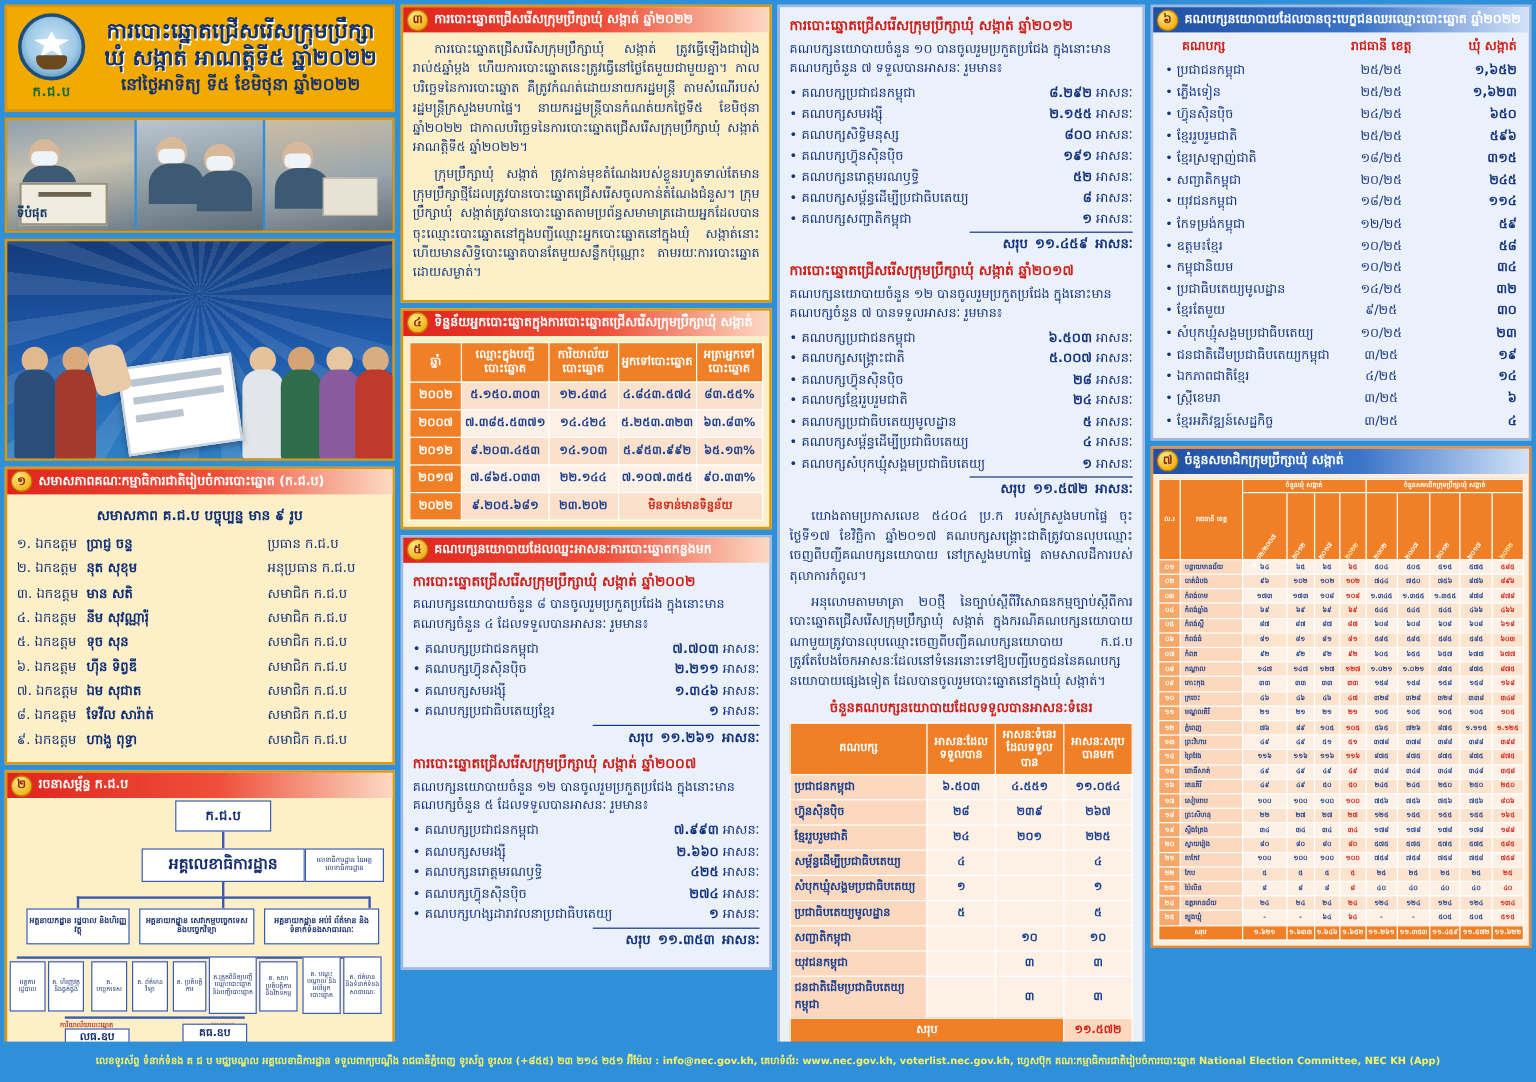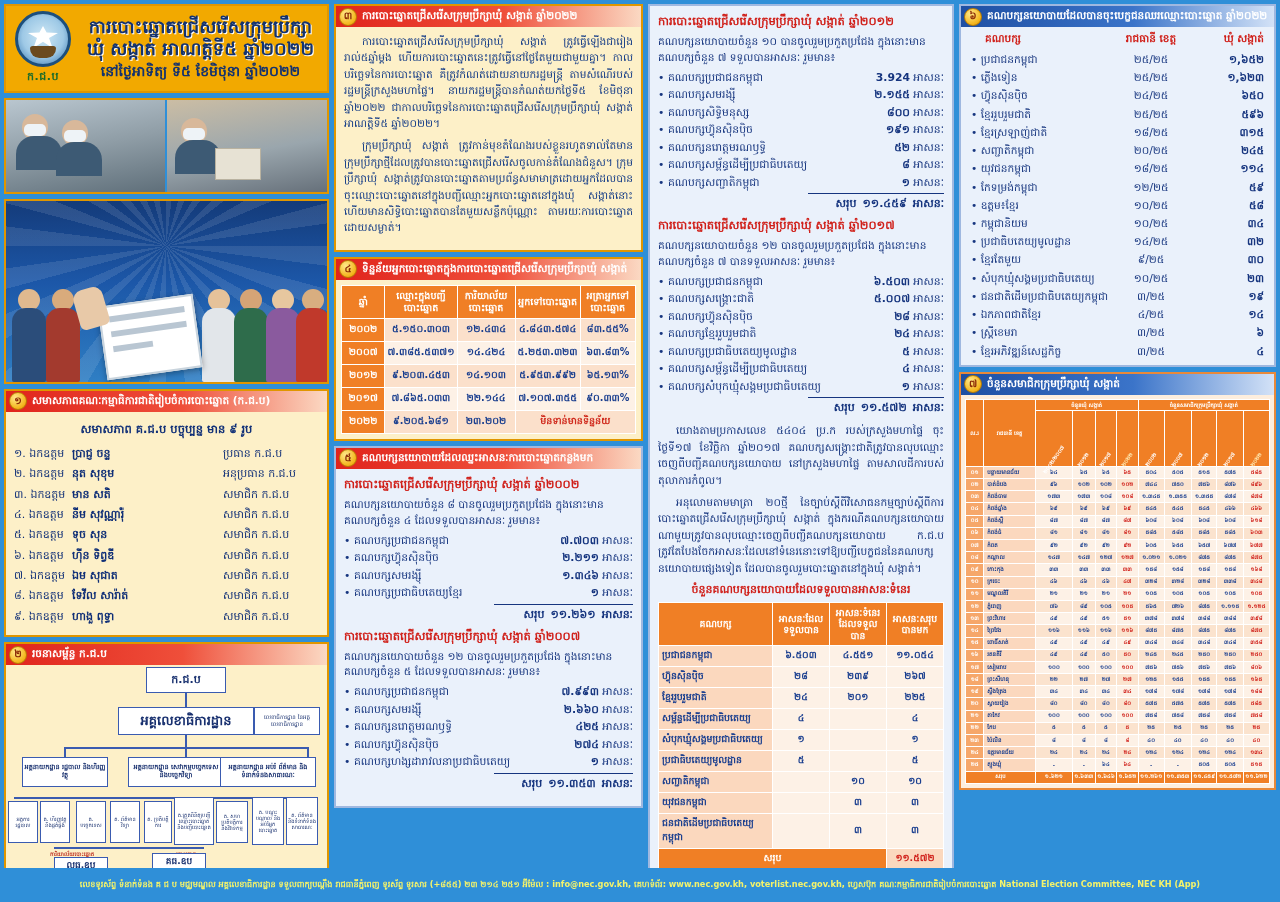--- a/index.html
+++ b/index.html
@@ -188,20 +188,27 @@
         <div class="logo-label">ក.ជ.ប</div>
       </div>
       <div class="banner-text">
         <div class="banner-l1">ការបោះឆ្នោតជ្រើសរើសក្រុមប្រឹក្សា</div>
         <div class="banner-l2">ឃុំ សង្កាត់  អាណត្តិទី៥ ឆ្នាំ២០២២</div>
         <div class="banner-l3">នៅថ្ងៃអាទិត្យ ទី៥ ខែមិថុនា ឆ្នាំ២០២២</div>
       </div>
     </div>
 
     <div class="photostrip">
+      <div class="photo ph1">
+        <div class="head" style="left:18px;top:16px"></div>
+          <div class="body" style="left:12px;top:38px"></div>
+        <div class="mask" style="left:20px;top:26px"></div>
+        <div class="ballotbox"></div>
+        <div class="bb-label">ទីបំផុត</div>
+      </div>
       <div class="photo ph2">
         <div class="head" style="left:16px;top:14px"></div>
           <div class="body" style="left:10px;top:36px"></div>
         <div class="mask" style="left:18px;top:24px"></div>
         <div class="head" style="left:56px;top:20px"></div>
           <div class="body" style="left:50px;top:42px"></div>
         <div class="mask" style="left:58px;top:30px"></div>
       </div>
       <div class="photo ph3">
         <div class="head" style="left:14px;top:18px"></div>
@@ -316,21 +323,21 @@
         <div class="ln" style="left:248px;top:56px;width:16px;height:1.5px"></div>
         <div class="node lv4" style="left:248px;top:42px;width:66px;height:28px;font-size:5.6px">លេខាធិការដ្ឋាន
 នៃអគ្គលេខាធិការដ្ឋាន</div>
         <div class="ln" style="left:179px;top:70px;width:1.5px;height:12px"></div>
         <div class="ln" style="left:58px;top:82px;width:244px;height:1.5px"></div>
         <div class="ln" style="left:58px;top:82px;width:1.5px;height:10px"></div>
         <div class="ln" style="left:179px;top:82px;width:1.5px;height:10px"></div>
         <div class="ln" style="left:301px;top:82px;width:1.5px;height:10px"></div>
         <div class="node lv3" style="left:16px;top:92px;width:86px;height:30px">អគ្គនាយកដ្ឋាន
 រដ្ឋបាល និងហិរញ្ញវត្ថុ</div>
-        <div class="node lv3" style="left:122px;top:92px;width:96px;height:30px">អគ្គនាយកដ្ឋាន
+        <div class="node lv3" style="left:110px;top:92px;width:96px;height:30px">អគ្គនាយកដ្ឋាន
 សេវាកម្មបច្ចេកទេស និងបច្ចេកវិទ្យា</div>
         <div class="node lv3" style="left:214px;top:92px;width:96px;height:30px">អគ្គនាយកដ្ឋាន អប់រំ ព័ត៌មាន និងទំនាក់ទំនងសាធារណៈ</div>
         <div class="ln" style="left:8px;top:132px;width:300px;height:1.5px"></div>
         <div class="node lv4" style="left:2px;top:136px;width:30px;height:42px">អគ្គការ
 រដ្ឋបាល</div>
         <div class="node lv4" style="left:34px;top:136px;width:30px;height:42px">គ.
 ហិរញ្ញវត្ថុ
 និងផ្គត់ផ្គង់</div>
         <div class="node lv4" style="left:70px;top:136px;width:30px;height:42px">គ.
 បច្ចេកទេស</div>
@@ -517,21 +524,21 @@
 
     <div class="card blue">
       <div class="sec-body">
 
         <div>
           <div class="res-title">ការបោះឆ្នោតជ្រើសរើសក្រុមប្រឹក្សាឃុំ សង្កាត់ ឆ្នាំ២០១២</div>
           <div class="res-lead">គណបក្សនយោបាយចំនួន ១០ បានចូលរួមប្រកួតប្រជែង ក្នុងនោះមានគណបក្សចំនួន ៧ ទទួលបានអាសនៈ រួមមាន៖</div>
           <div class="res-item">
               <span class="bull">•</span>
               <span class="nm">គណបក្សប្រជាជនកម្ពុជា</span>
-              <span class="vl">3.924</span>
+              <span class="vl">៨.២៩២</span>
               <span class="un">អាសនៈ</span>
             </div>
           <div class="res-item">
               <span class="bull">•</span>
               <span class="nm">គណបក្សសមរង្ស៊ី</span>
               <span class="vl">២.១៥៥</span>
               <span class="un">អាសនៈ</span>
             </div>
           <div class="res-item">
               <span class="bull">•</span>

